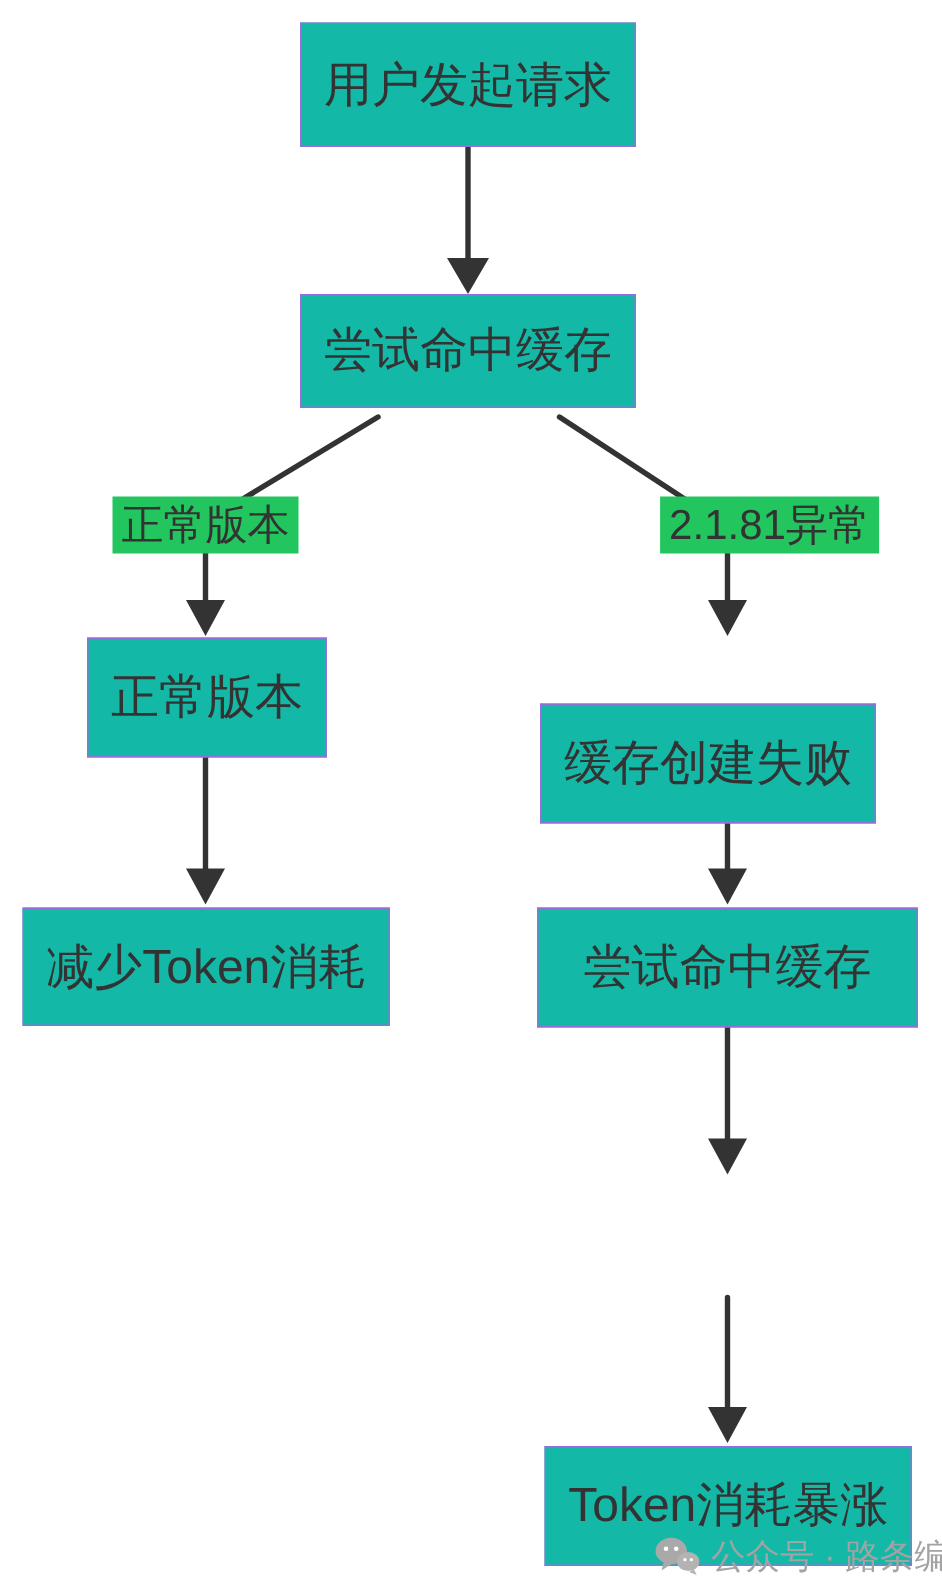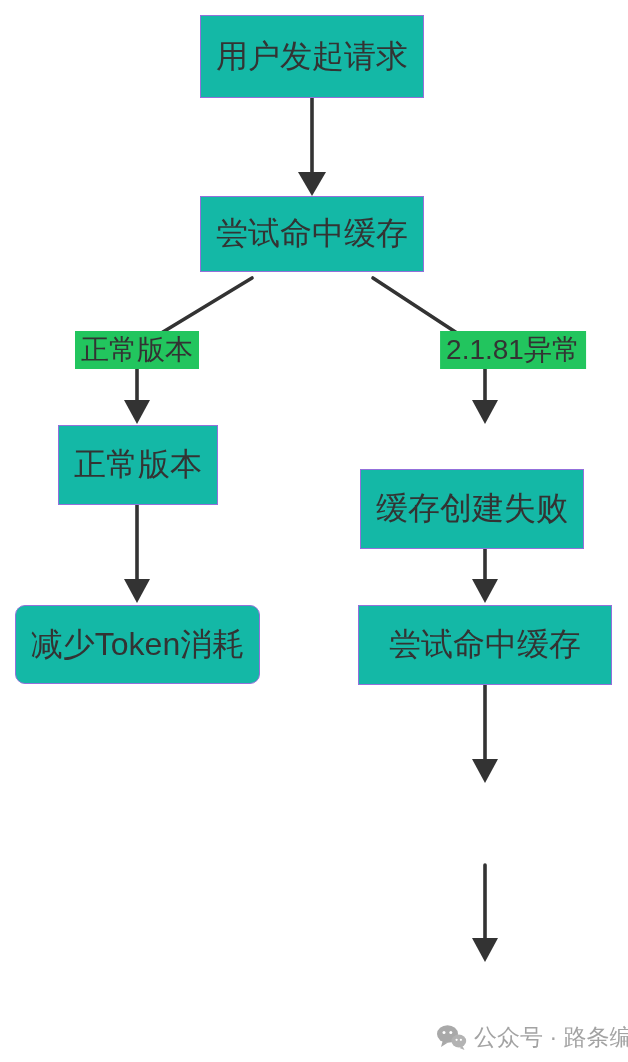--- a/index.html
+++ b/index.html
@@ -45,21 +45,21 @@
     line-height: 38px;
     padding: 0 6px;
     white-space: nowrap;
     z-index: 3;
   }
   
   .n-start       { left: 200px; top: 15px;  width: 224px; height: 83px; }
   .n-try         { left: 200px; top: 196px; width: 224px; height: 76px; }
   .n-hit         { left: 58px;  top: 425px; width: 160px; height: 80px; }
   .n-createfail  { left: 360px; top: 425px; width: 224px; height: 80px; margin-top: 44px; }
-  .n-reduce      { left: 15px;  top: 605px; width: 245px; height: 79px; border-radius: 10px; }
+  .n-reduce      { left: 15px;  top: 605px; width: 245px; height: 79px; }
   .n-nocontext   { left: 358px; top: 605px; width: 254px; height: 80px; }
   .n-recompute   { left: 373px; top: 785px; width: 224px; height: 80px; }
   .n-surge       { left: 363px; top: 964px; width: 245px; height: 80px; }
   .lbl-normal    { left: 137px; top: 331px; }
   .lbl-abnormal  { left: 486px; top: 331px; margin-left: 27px; }
   .watermark {
     position: absolute;
     left: 436px;
     top: 1022px;
     display: flex;
@@ -104,20 +104,21 @@
   <div class="node n-start">用户发起请求</div>
   <div class="node n-try">尝试命中缓存</div>
 
   <div class="edge-label lbl-normal">正常版本</div>
   <div class="edge-label lbl-abnormal">2.1.81异常</div>
 
   <div class="node n-hit">正常版本</div>
   <div class="node n-createfail">缓存创建失败</div>
   <div class="node n-reduce">减少Token消耗</div>
   <div class="node n-nocontext">尝试命中缓存</div>
+  <div class="node n-surge">Token消耗暴涨</div>
 
   <div class="watermark">
     <span style="display:inline-flex;">
       <svg width="31" height="27" viewBox="0 0 31 27" xmlns="http://www.w3.org/2000/svg">
         <ellipse cx="11.5" cy="10" rx="10.5" ry="8.8" fill="#a9a9a9"></ellipse>
         <path d="M6.5 17.5 L5 23 L12 18.5 Z" fill="#a9a9a9"></path>
         <circle cx="8" cy="8.5" r="1.5" fill="#ffffff"></circle>
         <circle cx="14.8" cy="8.5" r="1.5" fill="#ffffff"></circle>
         <ellipse cx="22.8" cy="17" rx="7.4" ry="6.4" fill="#b3b3b3"></ellipse>
         <path d="M26.5 22 L28.5 26 L23.5 24 Z" fill="#b3b3b3"></path>

